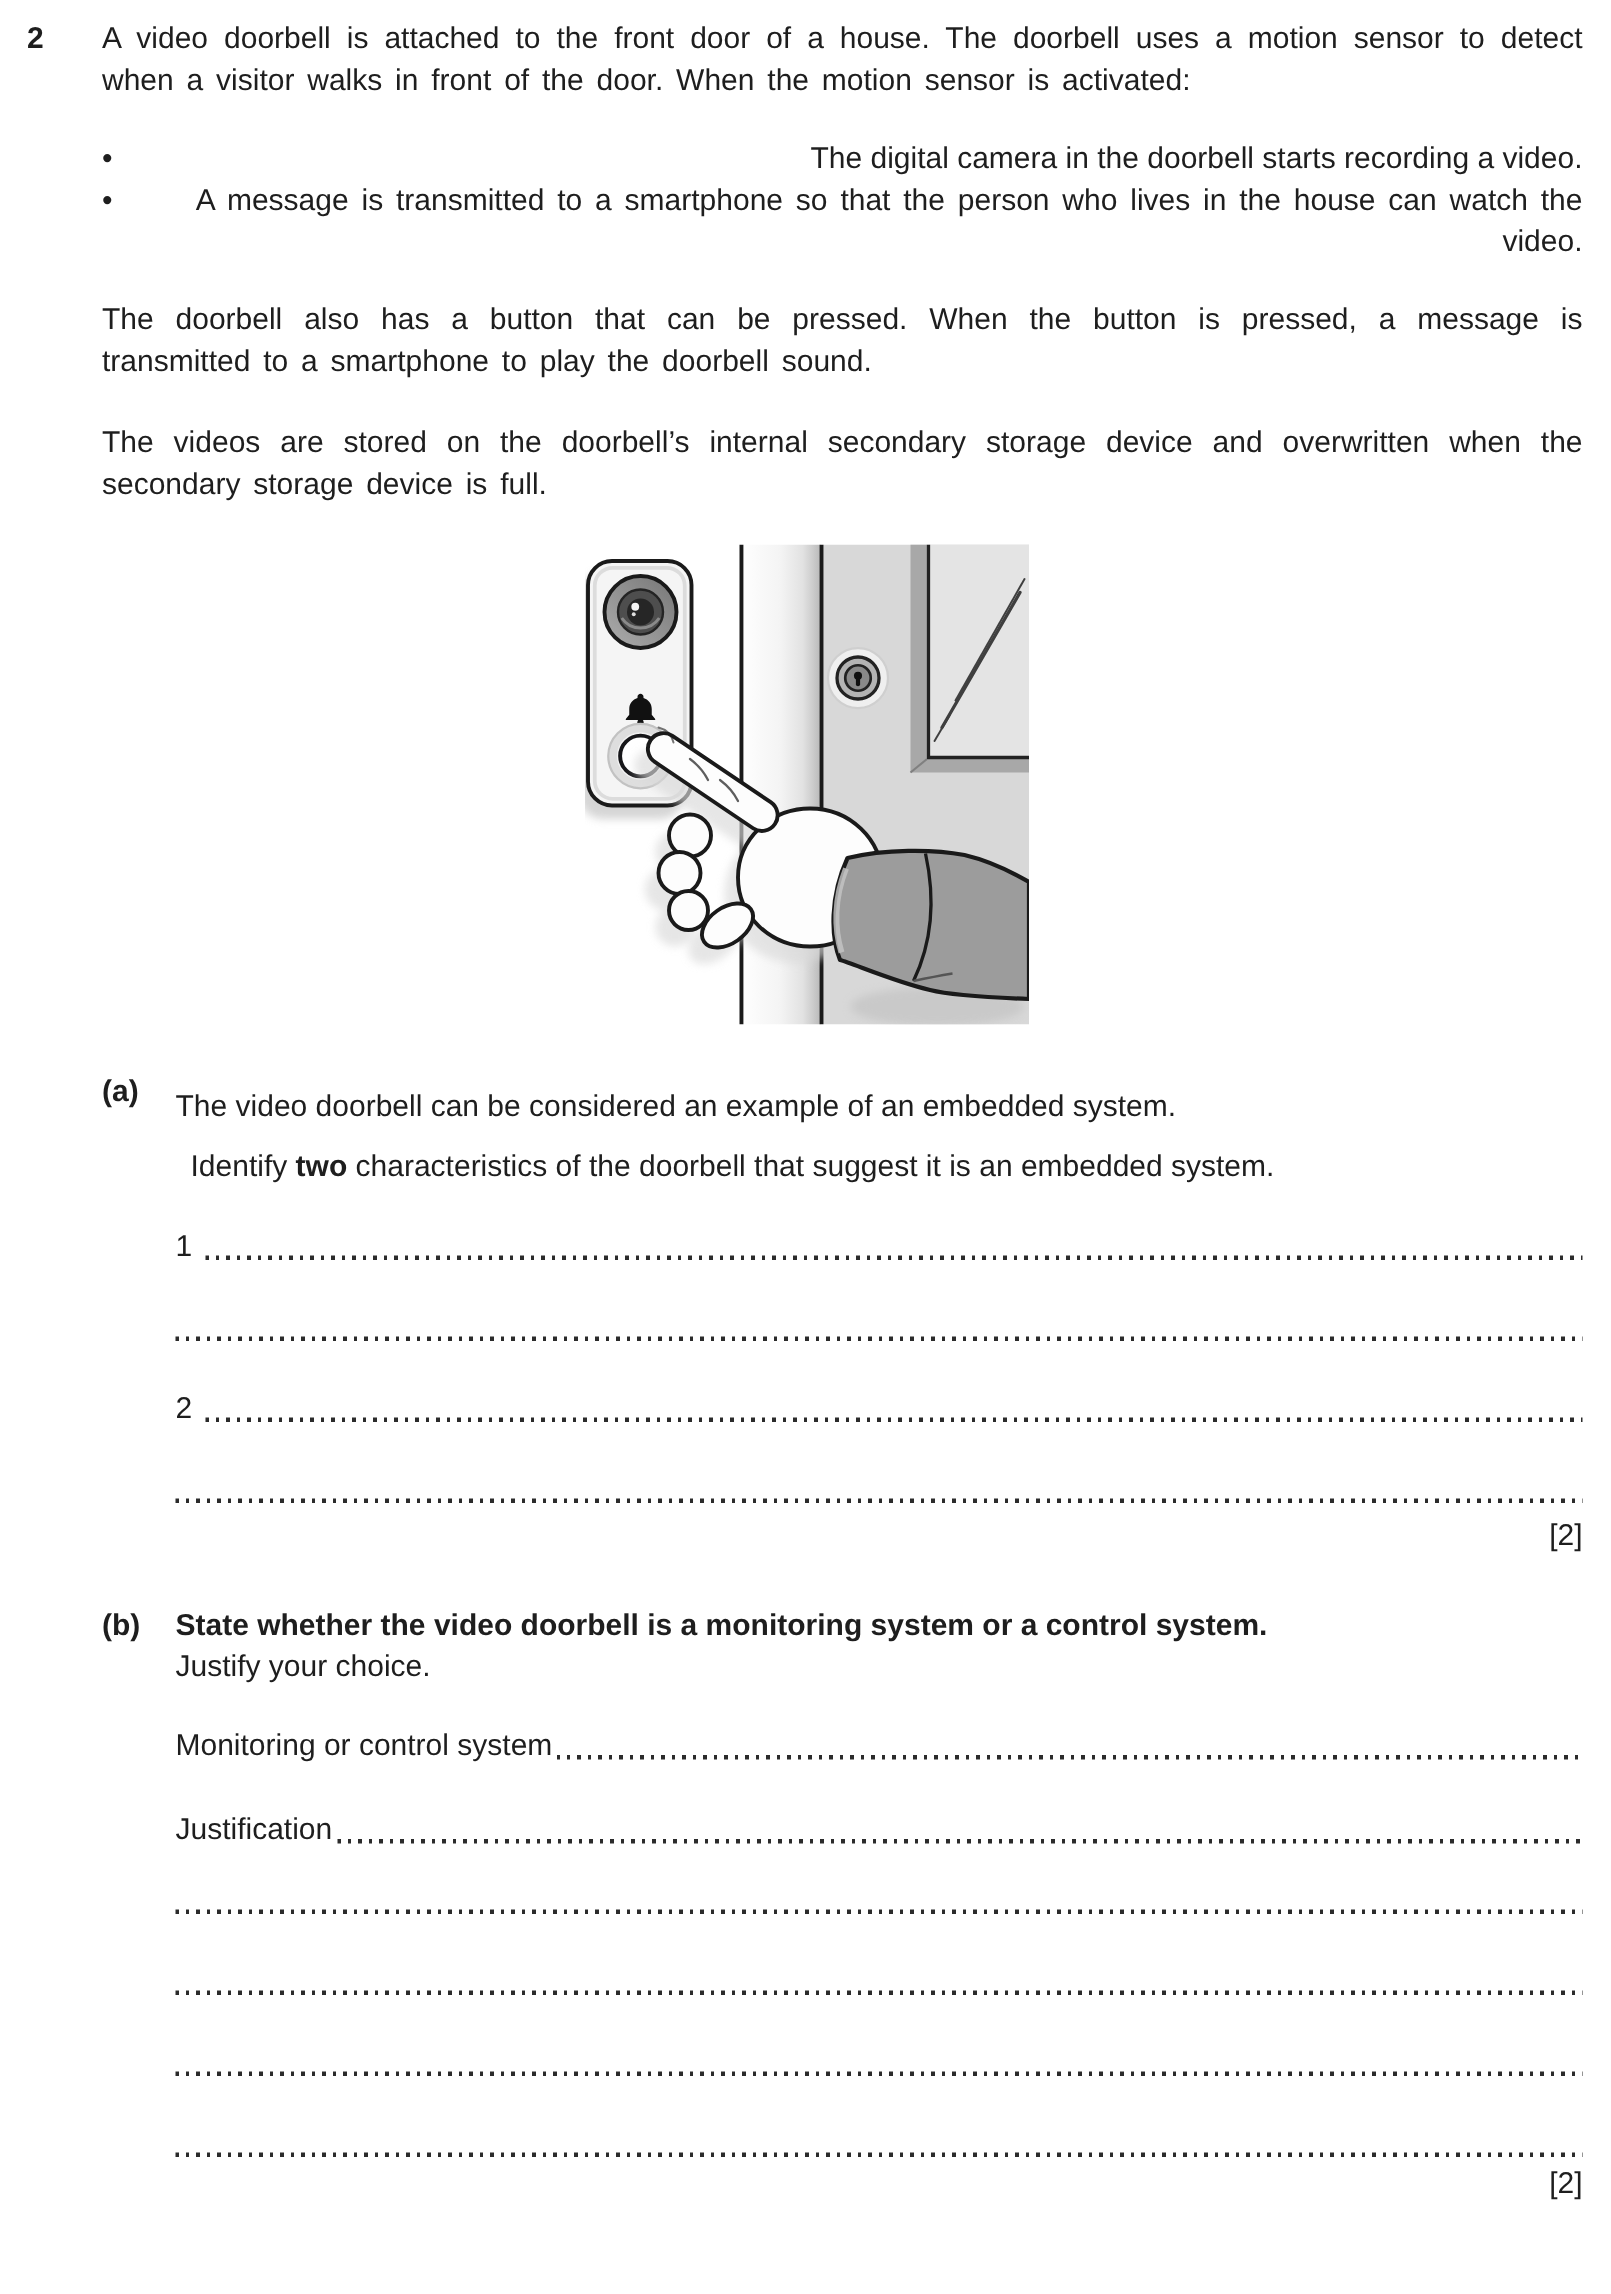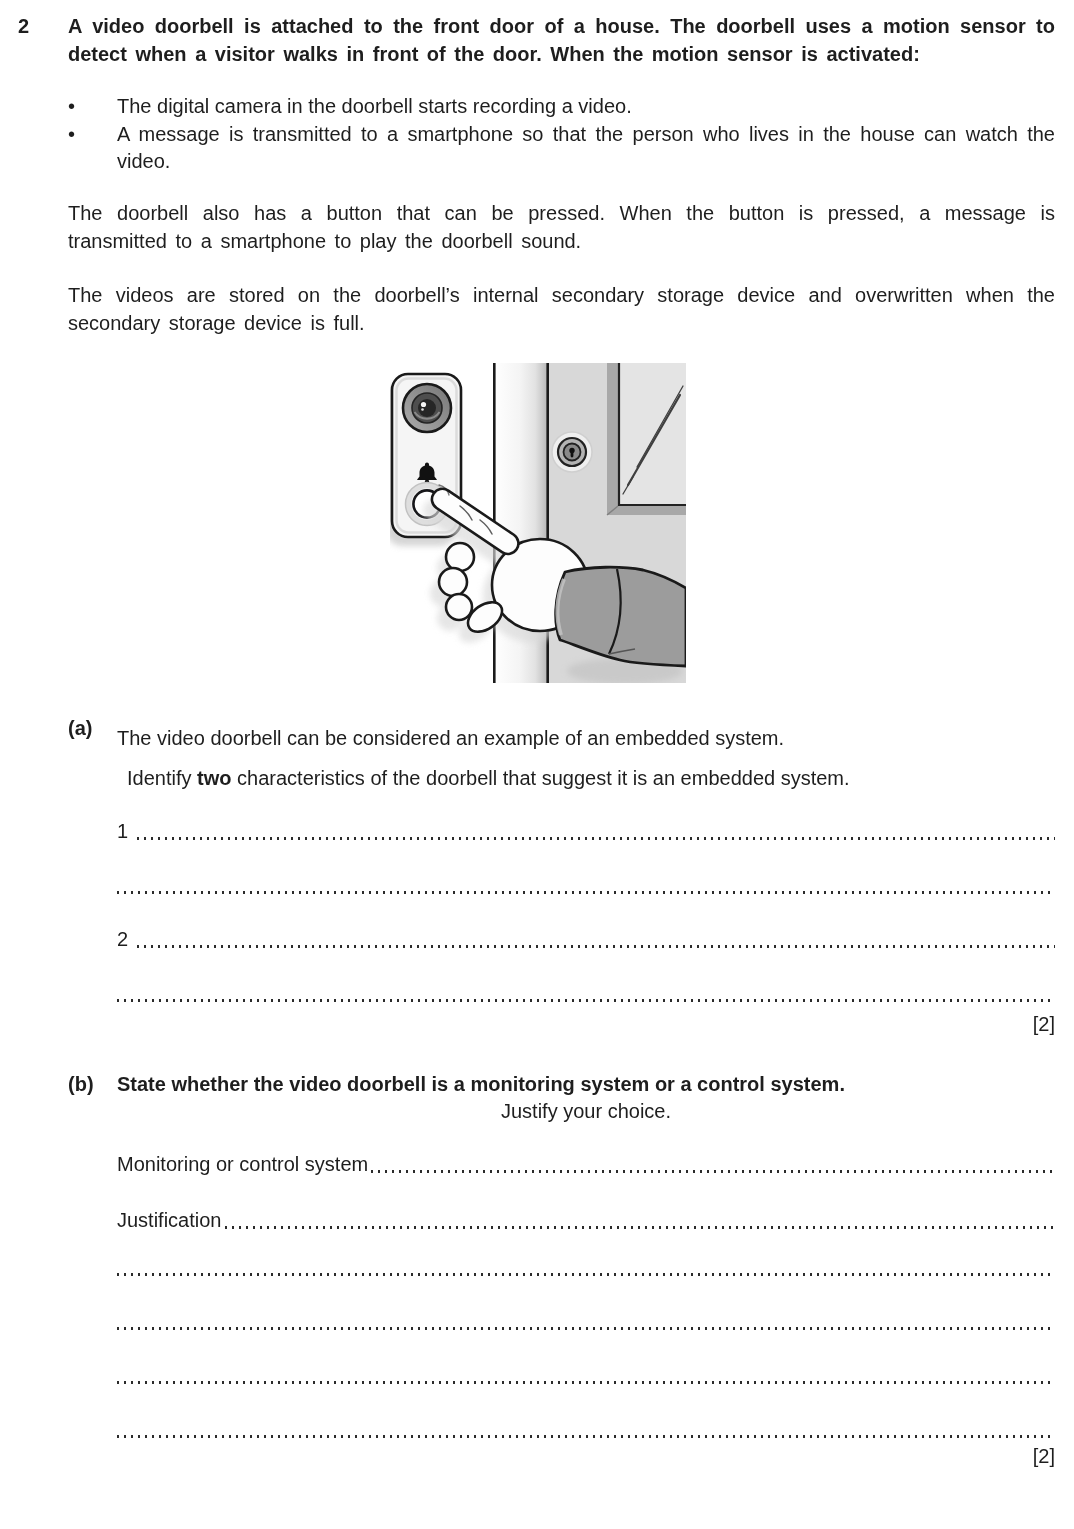--- a/index.html
+++ b/index.html
@@ -8,25 +8,25 @@
     width:1074px;height:1529px;
     background:#ffffff;
     font-family:"Liberation Sans", sans-serif;
     font-size:20px;line-height:27.5px;color:#1e1e1e;
     overflow:hidden;
   }
   .abs{position:absolute;}
   .just{text-align:justify;word-spacing:3px;}
   .bold{font-weight:bold;}
   .qnum{left:18px;top:13px;font-weight:bold;}
-  .intro{left:68px;top:13px;width:987px;font-weight:bold;}
+  .intro{left:68px;top:13px;width:987px;}
   .bullets{left:68px;top:93px;width:987px;}
   .bullet-row{display:flex;}
   .bullet-mark{width:49px;flex:0 0 49px;}
-  .bullet-text{flex:1;}
+  .bullet-text{flex:1;text-align:right;}
   .para2{left:68px;top:200px;width:987px;}
   .para3{left:68px;top:282px;width:987px;}
   .figure-wrap{left:390px;top:363px;width:296px;height:320px;}
   .part-label{left:68px;font-weight:bold;}
   .part-content{left:117px;width:938px;}
   .ans-row{
     position:absolute;left:117px;width:938px;height:27px;
     display:flex;align-items:flex-end;
   }
   .ans-label{flex:0 0 auto;line-height:27px;position:relative;top:5px;margin-right:9px;}
@@ -176,21 +176,21 @@
     <span class="ans-label">2</span>
     <span class="dots"></span>
   </div>
   <div class="ans-row" style="top:975px;">
     <span class="dots"></span>
   </div>
   <div class="abs marks" style="top:1011px;">[2]</div>
 
   <div class="abs part-label" style="top:1071px;">(b)</div>
   <div class="abs part-content" style="top:1071px;font-weight:bold;">State whether the video doorbell is a monitoring system or a control system.</div>
-  <div class="abs part-content" style="top:1098px;text-align:center;">Justify your choice.</div>
+  <div class="abs part-content" style="top:1098px;">Justify your choice.</div>
 
   <div class="ans-row" style="top:1146px;">
     <span class="ans-label wide">Monitoring or control system</span>
     <span class="dots"></span>
   </div>
   <div class="ans-row" style="top:1202px;">
     <span class="ans-label wide">Justification</span>
     <span class="dots"></span>
   </div>
   <div class="ans-row" style="top:1249px;">

